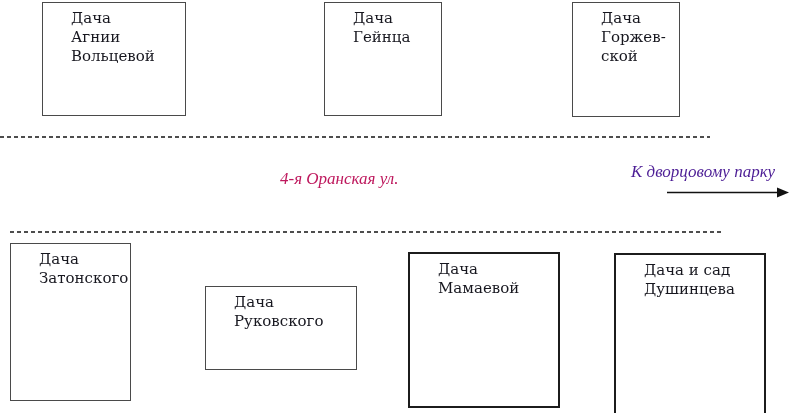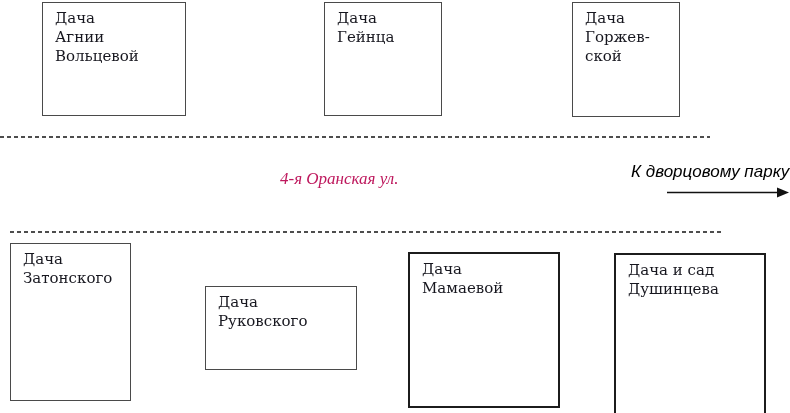--- a/index.html
+++ b/index.html
@@ -12,21 +12,21 @@
     font-family: "DejaVu Serif", serif;
   }
   .box {
     position: absolute;
     box-sizing: border-box;
     background: #ffffff;
     border: 1px solid #4a4a4a;
     color: #17171f;
     font-size: 15px;
     line-height: 19px;
-    padding: 6px 8px 6px 12px;
+    padding: 6px 8px 6px 28px;
     white-space: pre-line;
   }
   .box.heavy {
     border-width: 2px;
     border-color: #1c1c1c;
   }
   
   .b-voltseva   { left: 42px;  top: 2px;   width: 144px; height: 114px; }
   .b-geyntsa    { left: 324px; top: 2px;   width: 118px; height: 114px; }
   .b-gorzhevska { left: 572px; top: 2px;   width: 108px; height: 115px; }
@@ -50,24 +50,24 @@
     top: 169px;
     font-family: "Liberation Serif", serif;
     font-style: italic;
     font-size: 17px;
     color: #be185d;
   }
   .direction-label {
     position: absolute;
     left: 631px;
     top: 162px;
-    font-family: Liberation Sans, sans-serif;
+    font-family: Liberation Serif, serif;
     font-style: italic;
     font-size: 17px;
-    color: #000000;
+    color: #4c1d95;
     white-space: nowrap;
   }
   .direction-arrow {
     position: absolute;
     left: 667px;
     top: 186px;
     width: 122px;
     height: 13px;
   }
 </style>

